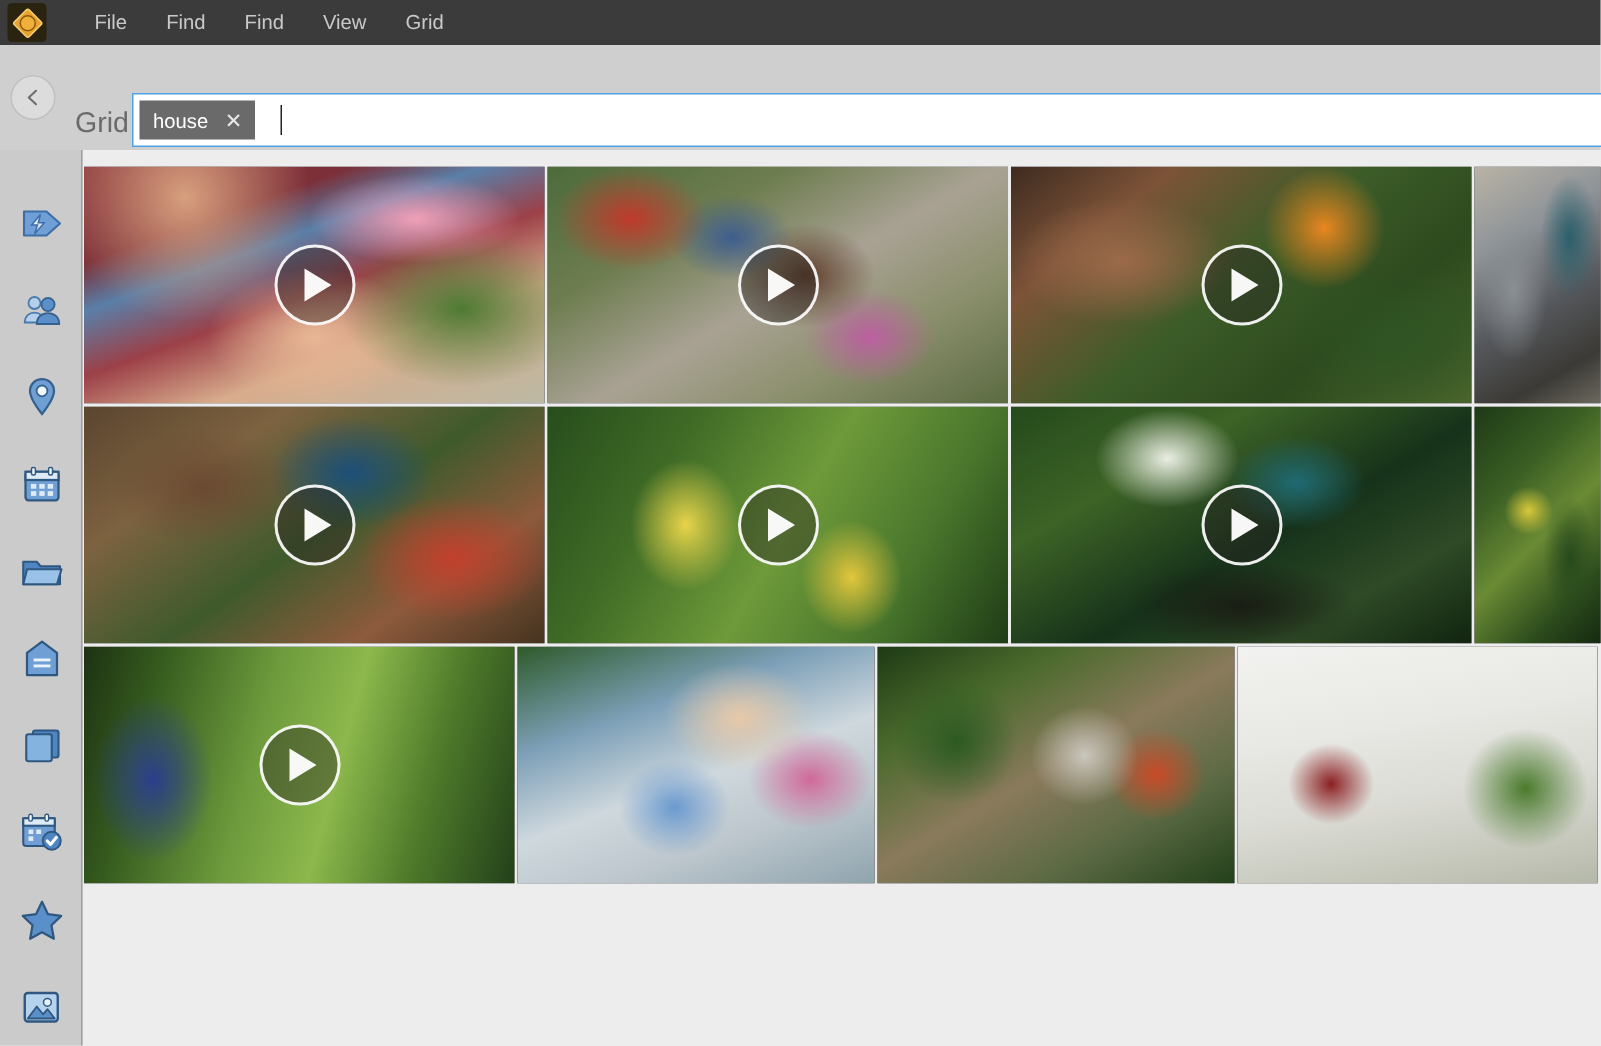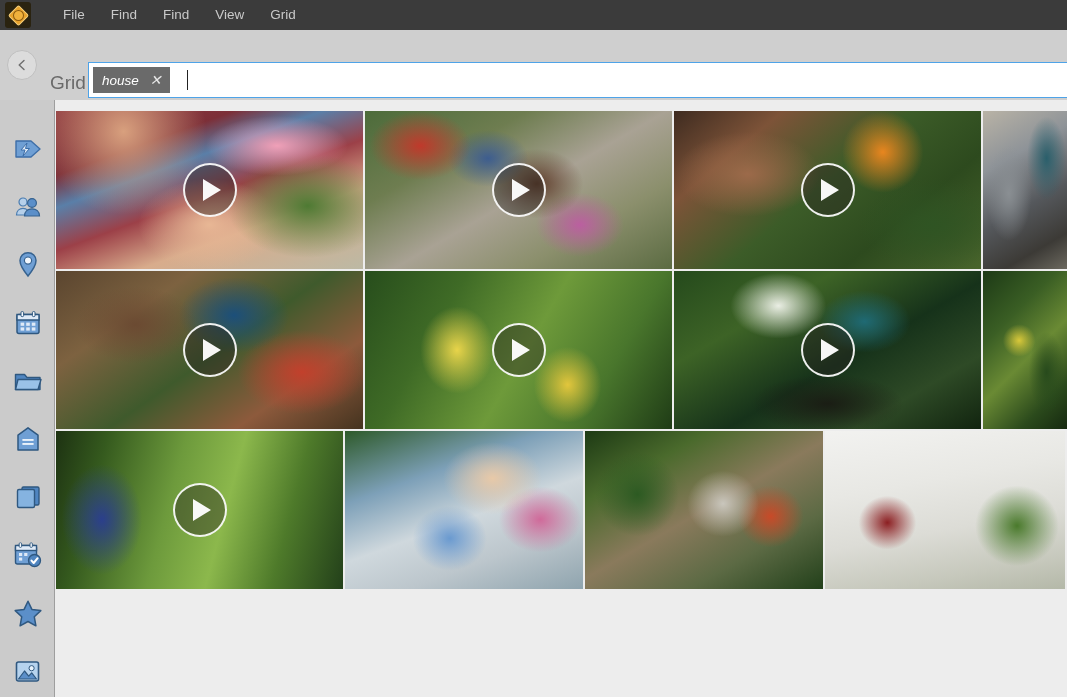--- a/index.html
+++ b/index.html
@@ -85,21 +85,20 @@
   }
   .tag-chip {
     display: inline-flex; align-items: center;
     background: #6a6a6a;
     color: #ffffff;
     height: 26px;
     padding: 0 8px 0 9px;
     font-size: 13.5px;
     cursor: pointer;
     white-space: nowrap;
-    font-style: italic;
   }
   .tag-chip .tag-x {
     margin-left: 11px;
     font-size: 14px;
     line-height: 1;
     color: #e8e8e8;
     cursor: pointer;
   }
   .caret {
     width: 1px; height: 20px;

